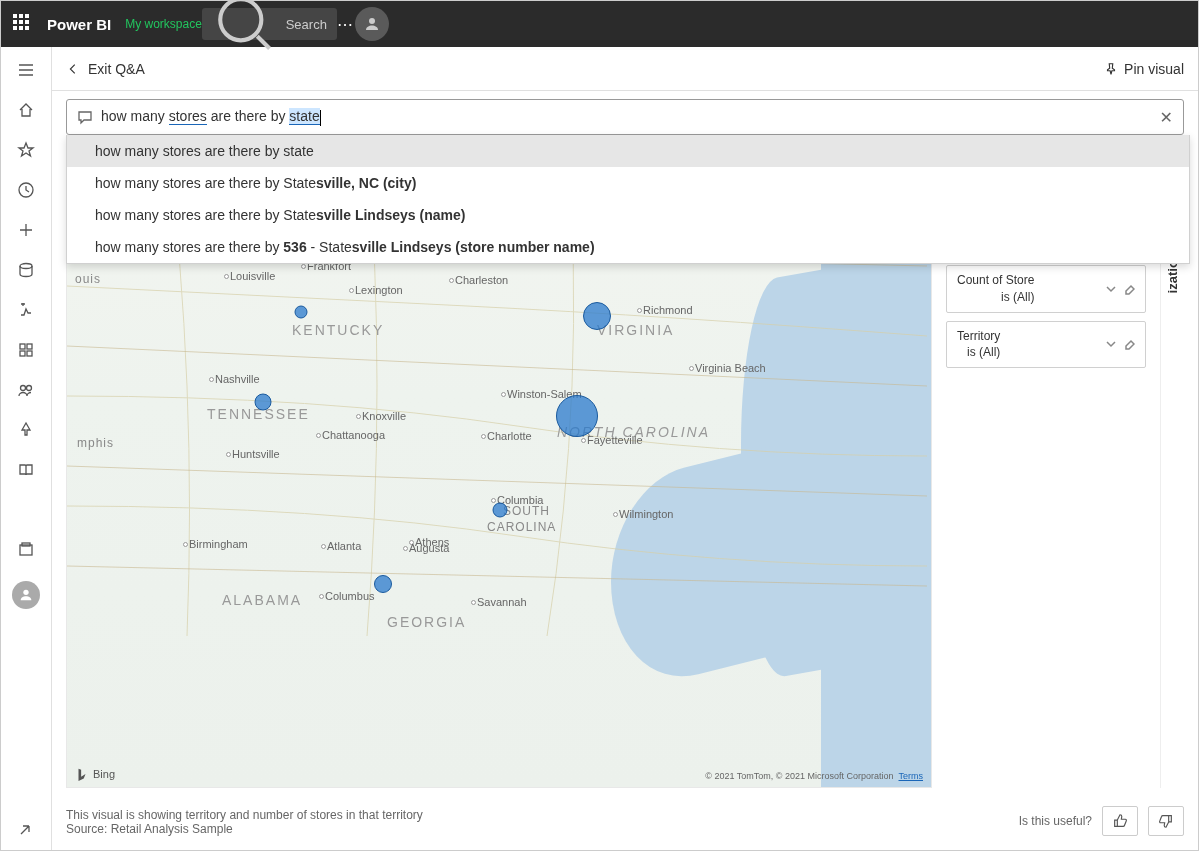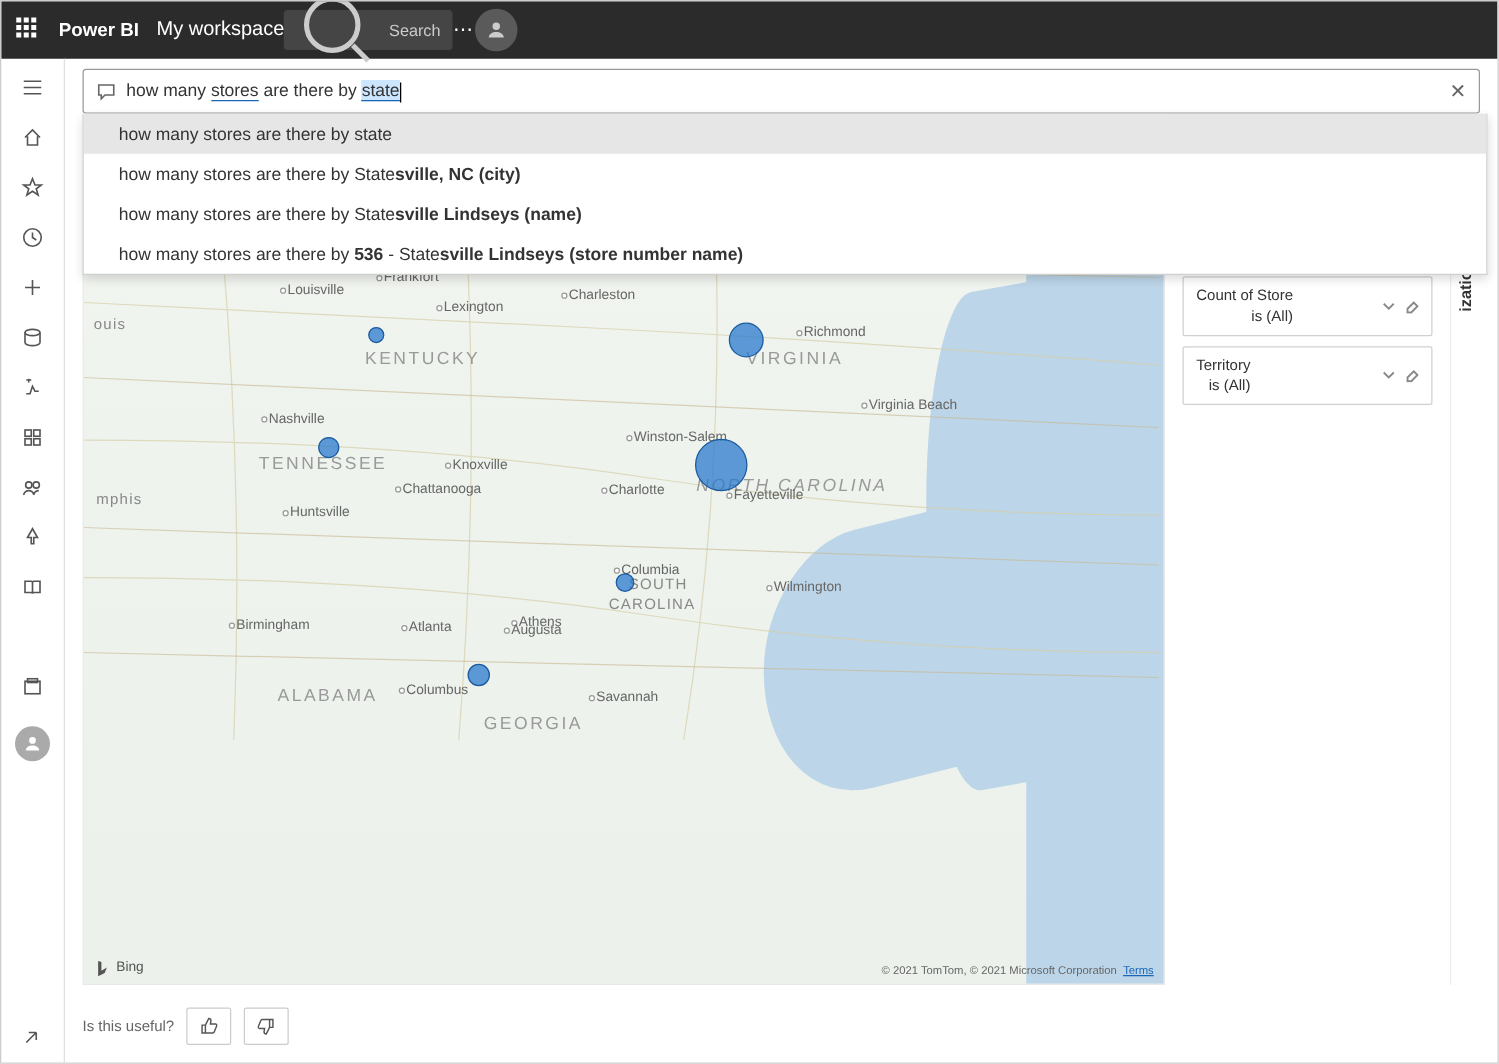--- a/index.html
+++ b/index.html
@@ -3,21 +3,21 @@
 <meta charset="utf-8">
 <style>
   * { box-sizing: border-box; margin: 0; padding: 0; font-family: "Segoe UI", -apple-system, sans-serif; }
   body { width: 1199px; height: 851px; background: #fff; overflow: hidden; border: 1px solid #ccc; }
 
   
   .top-header { height: 46px; background: #2b2b2b; color: #fff; display: flex; align-items: center; padding: 0 12px; }
   .waffle { width: 20px; height: 20px; display: grid; grid-template-columns: repeat(3,4px); grid-template-rows: repeat(3,4px); gap: 2px; cursor: pointer; }
   .waffle span { background: #fff; }
   .brand { font-weight: 600; margin-left: 14px; font-size: 15px; }
-  .workspace { margin-left: 14px; font-size: 16px; color: #ffffff; }
+  .workspace { margin-left: 14px; font-size: 12px; color: #22c55e; }
   .header-center { flex: 1; display: flex; justify-content: center; align-items: center; font-size: 14px; gap: 6px; }
   .header-center svg { width: 12px; height: 12px; }
   .search-box { width: 135px; height: 32px; background: #454545; border-radius: 3px; display: flex; align-items: center; padding: 0 10px; color: #ccc; gap: 8px; font-size: 13px; }
   .header-right { display: flex; align-items: center; }
   .avatar { width: 34px; height: 34px; border-radius: 50%; background: #5a5a5a; display: flex; align-items: center; justify-content: center; }
   .avatar svg { width: 18px; height: 18px; fill: #ccc; }
   .ellipsis-dots { color: #fff; font-size: 16px; letter-spacing: 2px; cursor: pointer; }
 
   
   .main { display: flex; height: calc(100% - 46px); }
@@ -201,20 +201,34 @@
     <div class="rail-spacer"></div>
     <div class="rail-icon rail-arrow">
         <svg viewBox="0 0 18 18">
           <path d="M4 14l8-8M12 6v6M12 6H6"></path>
         </svg>
       </div>
   </div>
 
   <div class="content">
 
+    <div class="cmd-bar">
+      <div class="exit-qa">
+        <svg viewBox="0 0 16 16">
+            <path d="M10 3L5 8l5 5"></path>
+          </svg>
+        <span>Exit Q&amp;A</span>
+      </div>
+      <div class="pin-visual">
+        <svg viewBox="0 0 16 16">
+            <path d="M6 2h4l-.5 5L12 9v1H9l-1 4-1-4H4V9l2.5-2z"></path>
+          </svg>
+        <span>Pin visual</span>
+      </div>
+    </div>
 
     <div class="qa-wrap">
       <div class="qa-input-row">
         <svg viewBox="0 0 16 16">
             <path d="M2 3h12v8H7l-3 3v-3H2z"></path>
           </svg>
         <span class="qa-text">
           <span>how many </span><span class="ul">stores</span><span> are there by </span><span class="sel">state</span><span class="cursor"></span>
         </span>
         <span class="qa-clear">✕</span>
@@ -260,21 +274,21 @@
             <div class="state-label" style="left: 462px; top: 90px;">WEST</div>
             <div class="state-label" style="left: 450px; top: 106px;">VIRGINIA</div>
             <div class="state-label big" style="left: 530px; top: 186px;">VIRGINIA</div>
             <div class="state-label" style="left: 600px; top: 66px;">MARYLAND</div>
             <div class="state-label" style="left: 700px; top: 106px;">DELAWARE</div>
             <div class="state-label" style="left: 718px; top: 40px;">NEW JERSEY</div>
             <div class="state-label big" style="left: 490px; top: 288px; font-style: italic;">NORTH  CAROLINA</div>
             <div class="state-label" style="left: 436px; top: 368px;">SOUTH</div>
             <div class="state-label" style="left: 420px; top: 384px;">CAROLINA</div>
             <div class="state-label" style="left: 10px; top: 300px;">mphis</div>
-            <div class="state-label" style="left: 8px; top: 160px;">ouis</div>
+            <div class="state-label" style="left: 8px; top: 136px;">ouis</div>
             <div class="city-dot" style="left: 162px; top: 12px;"></div>
             <div class="city-label" style="left: 168px; top: 8px;">Indianapolis</div>
             <div class="city-dot" style="left: 456px; top: 16px;"></div>
             <div class="city-label" style="left: 462px; top: 12px;">Pittsburgh</div>
             <div class="city-dot" style="left: 314px; top: 50px;"></div>
             <div class="city-label" style="left: 320px; top: 46px;">Columbus</div>
             <div class="city-dot" style="left: 282px; top: 88px;"></div>
             <div class="city-label" style="left: 288px; top: 84px;">Cincinnati</div>
             <div class="city-dot" style="left: 12px; top: 46px;"></div>
             <div class="city-label" style="left: 18px; top: 42px;">Springfield</div>
@@ -387,20 +401,24 @@
             </div>
           </div>
       </div>
 
       <div class="viz-rail">
         <span class="viz-label">izations</span>
       </div>
     </div>
 
     <div class="footer">
+      <div>
+        <div>This visual is showing territory and number of stores in that territory</div>
+        <div>Source: Retail Analysis Sample</div>
+      </div>
       <div class="footer-right">
         <span>Is this useful?</span>
         <div class="thumb-btn">
             <svg viewBox="0 0 18 18">
               <path d="M6 8v7H3V8zM6 8l3-6c1 0 2 1 2 2l-.5 3H15c1 0 1.5 1 1 2l-2 5c-.2.6-.8 1-1.4 1H6"></path>
             </svg>
           </div>
         <div class="thumb-btn">
             <svg viewBox="0 0 18 18">
               <path d="M12 10V3h3v7zM12 10l-3 6c-1 0-2-1-2-2l.5-3H3c-1 0-1.5-1-1-2l2-5c.2-.6.8-1 1.4-1H12"></path>

